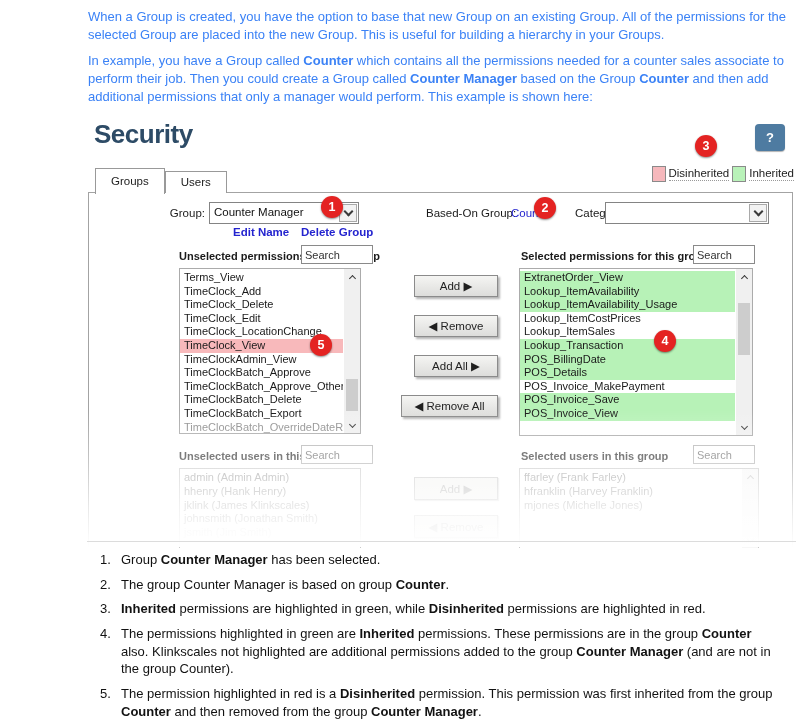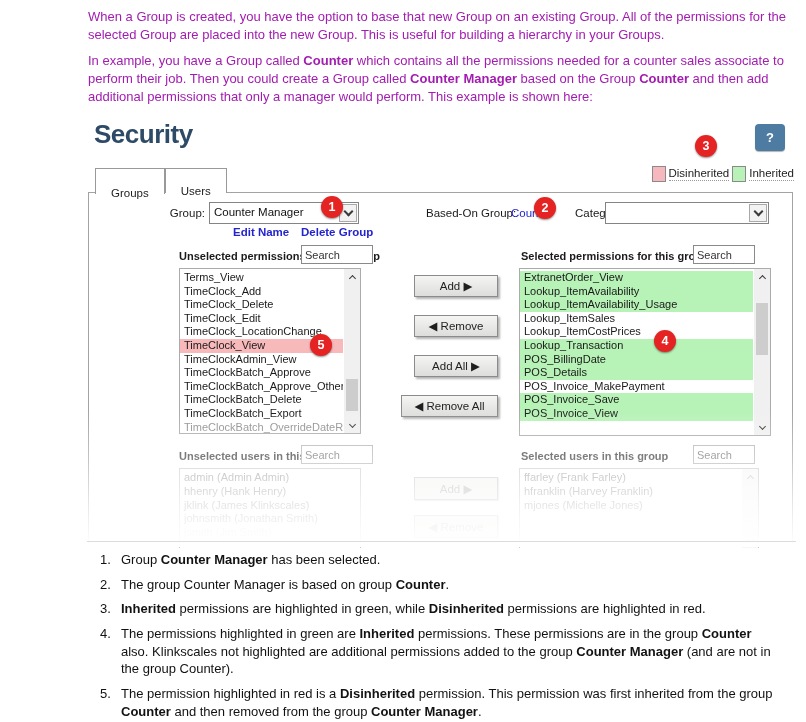--- a/index.html
+++ b/index.html
@@ -1,21 +1,21 @@
 <!DOCTYPE html>
 <html><head>
 <meta charset="utf-8">
 <style>
   * { margin:0; padding:0; box-sizing:border-box; }
   html,body { background:#fff; }
   .page { position:relative; width:806px; height:722px; background:#fff; overflow:hidden;
           font-family:"Liberation Sans", sans-serif; color:#111; }
 
   
-  .intro-p { position:absolute; left:88px; width:710px; font-size:13px; line-height:1.37; color:#a21caf; }
+  .intro-p { position:absolute; left:88px; width:710px; font-size:13px; line-height:1.37; color:#3b82f6; }
   #p1 { top:8px; }
   #p2 { top:52px; }
   .intro-p b { font-weight:bold; }
 
   
   .panel { position:absolute; left:88px; top:115px; width:707px; height:432px; background:#fff; }
   .sec-title { position:absolute; left:6px; top:4px; font-size:26px; font-weight:bold;
                color:#2d4b66; letter-spacing:-0.5px; }
   .help-btn { position:absolute; left:667px; top:9px; width:30px; height:27px; border-radius:4px;
               background:#4e7ba1; color:#fff; font-size:13px; font-weight:bold;
@@ -28,21 +28,21 @@
   .legend .lg-label { border-bottom:1px dotted #999; padding-bottom:1px; }
 
   
   .ann { position:absolute; width:22px; height:22px; border-radius:50%; background:#e42322;
          color:#fff; font-size:12.5px; font-weight:bold; display:flex; align-items:center;
          justify-content:center; box-shadow:0 1px 2px rgba(0,0,0,.45); z-index:12; }
 
   
   .tabs { position:absolute; left:7px; top:52px; height:26px; display:flex; align-items:flex-end; z-index:3; }
   .tab { border:1px solid #999; border-bottom:none; background:#fff; font-size:11.5px; color:#222;
-         padding:12px 15px; height:22px; line-height:21px; cursor:pointer; }
+         padding:0 15px; height:22px; line-height:21px; cursor:pointer; }
   .tab.active { height:26px; line-height:24px; margin-bottom:-1px; z-index:4; }
 
   
   .box { position:absolute; left:0; top:77px; width:705px; height:355px;
          border:1px solid #a3a3a3; border-bottom:none; background:#fff; }
   .lbl { position:absolute; font-size:11.5px; color:#1a1a1a; }
   .blabel { position:absolute; font-size:11px; font-weight:bold; color:#1a1a1a; }
   .link { position:absolute; font-size:11.5px; font-weight:bold; color:#2424cf; cursor:pointer; }
 
   
@@ -178,27 +178,27 @@
           <span class="sbtn up">
               <span class="chev sm up"></span>
             </span>
           <span class="sthumb" style="top:110px;height:32px;"></span>
           <span class="sbtn down">
               <span class="chev sm"></span>
             </span>
         </div>
       </div>
 
-      <div class="listbox" style="left:430px;top:75px;width:252px;height:168px;">
+      <div class="listbox" style="left:430px;top:75px;width:234px;height:168px;">
         <div class="rows" id="perm-sel">
             <div class="lrow g">ExtranetOrder_View</div>
             <div class="lrow g">Lookup_ItemAvailability</div>
             <div class="lrow g">Lookup_ItemAvailability_Usage</div>
+            <div class="lrow">Lookup_ItemCostPrices</div>
             <div class="lrow">Lookup_ItemSales</div>
-            <div class="lrow">Lookup_ItemCostPrices</div>
             <div class="lrow g">Lookup_Transaction</div>
             <div class="lrow g">POS_BillingDate</div>
             <div class="lrow g">POS_Details</div>
             <div class="lrow">POS_Invoice_MakePayment</div>
             <div class="lrow g">POS_Invoice_Save</div>
             <div class="lrow g">POS_Invoice_View</div>
           </div>
         <div class="sbar">
           <span class="sbtn up">
               <span class="chev sm up"></span>

